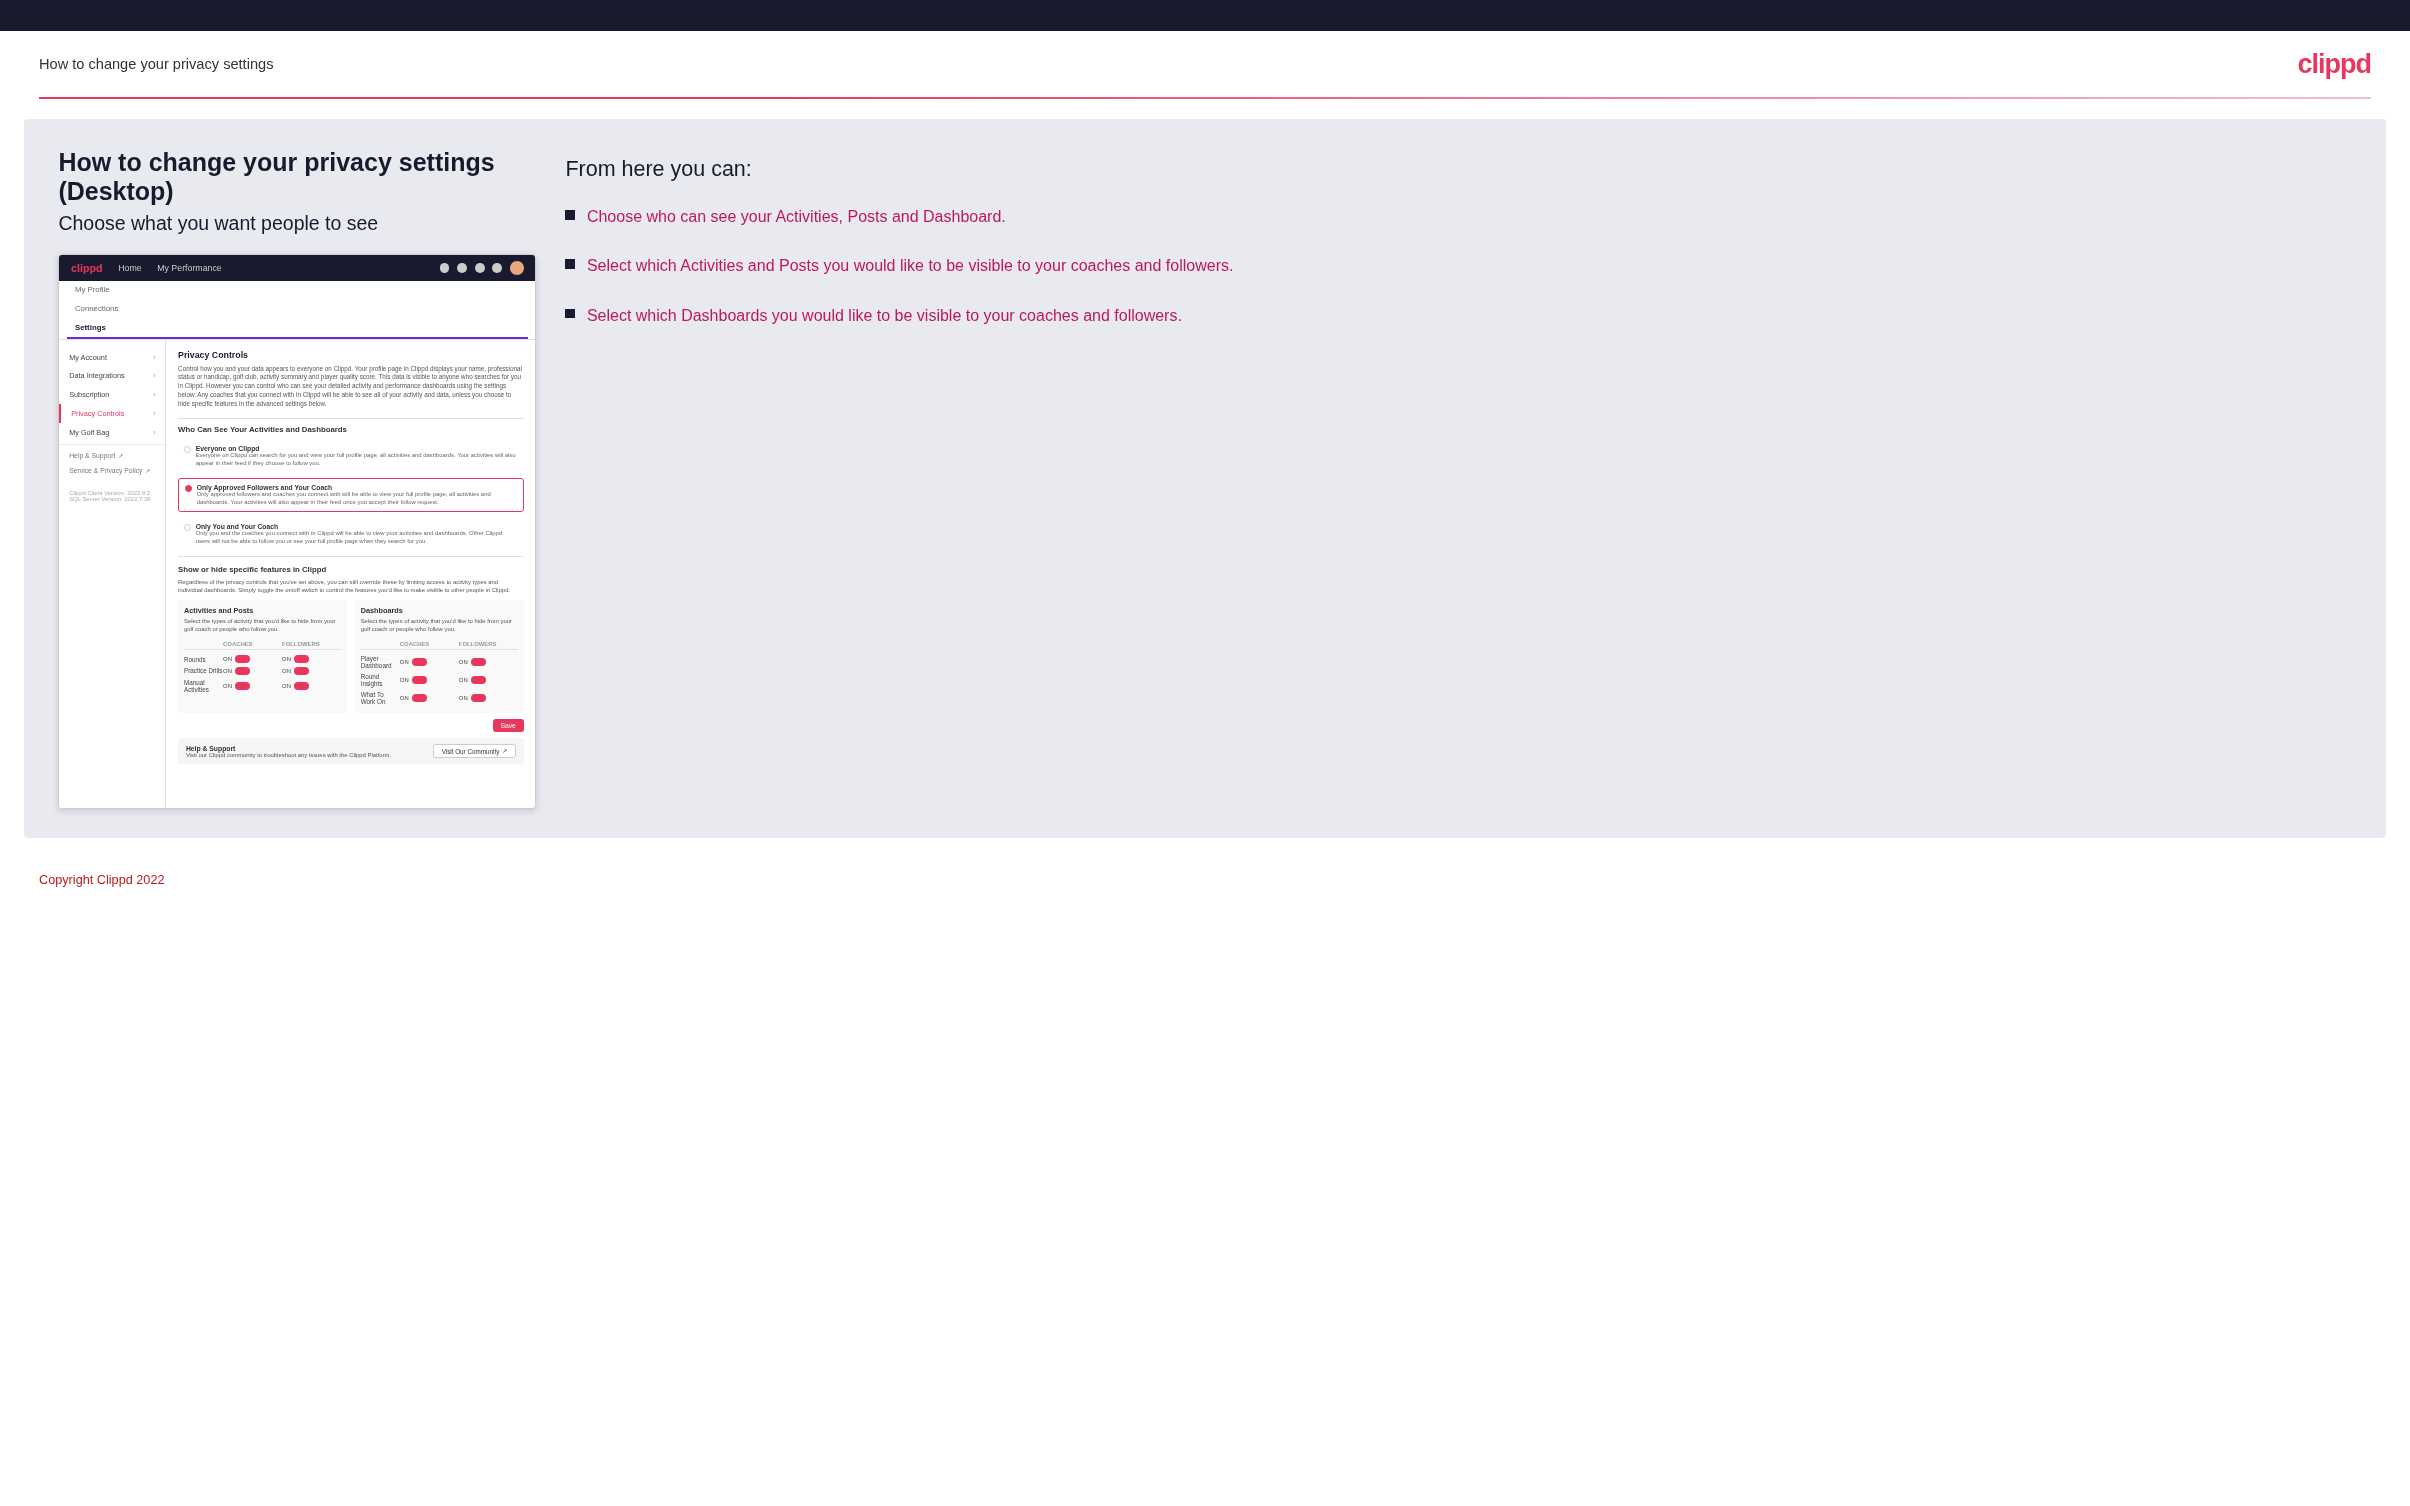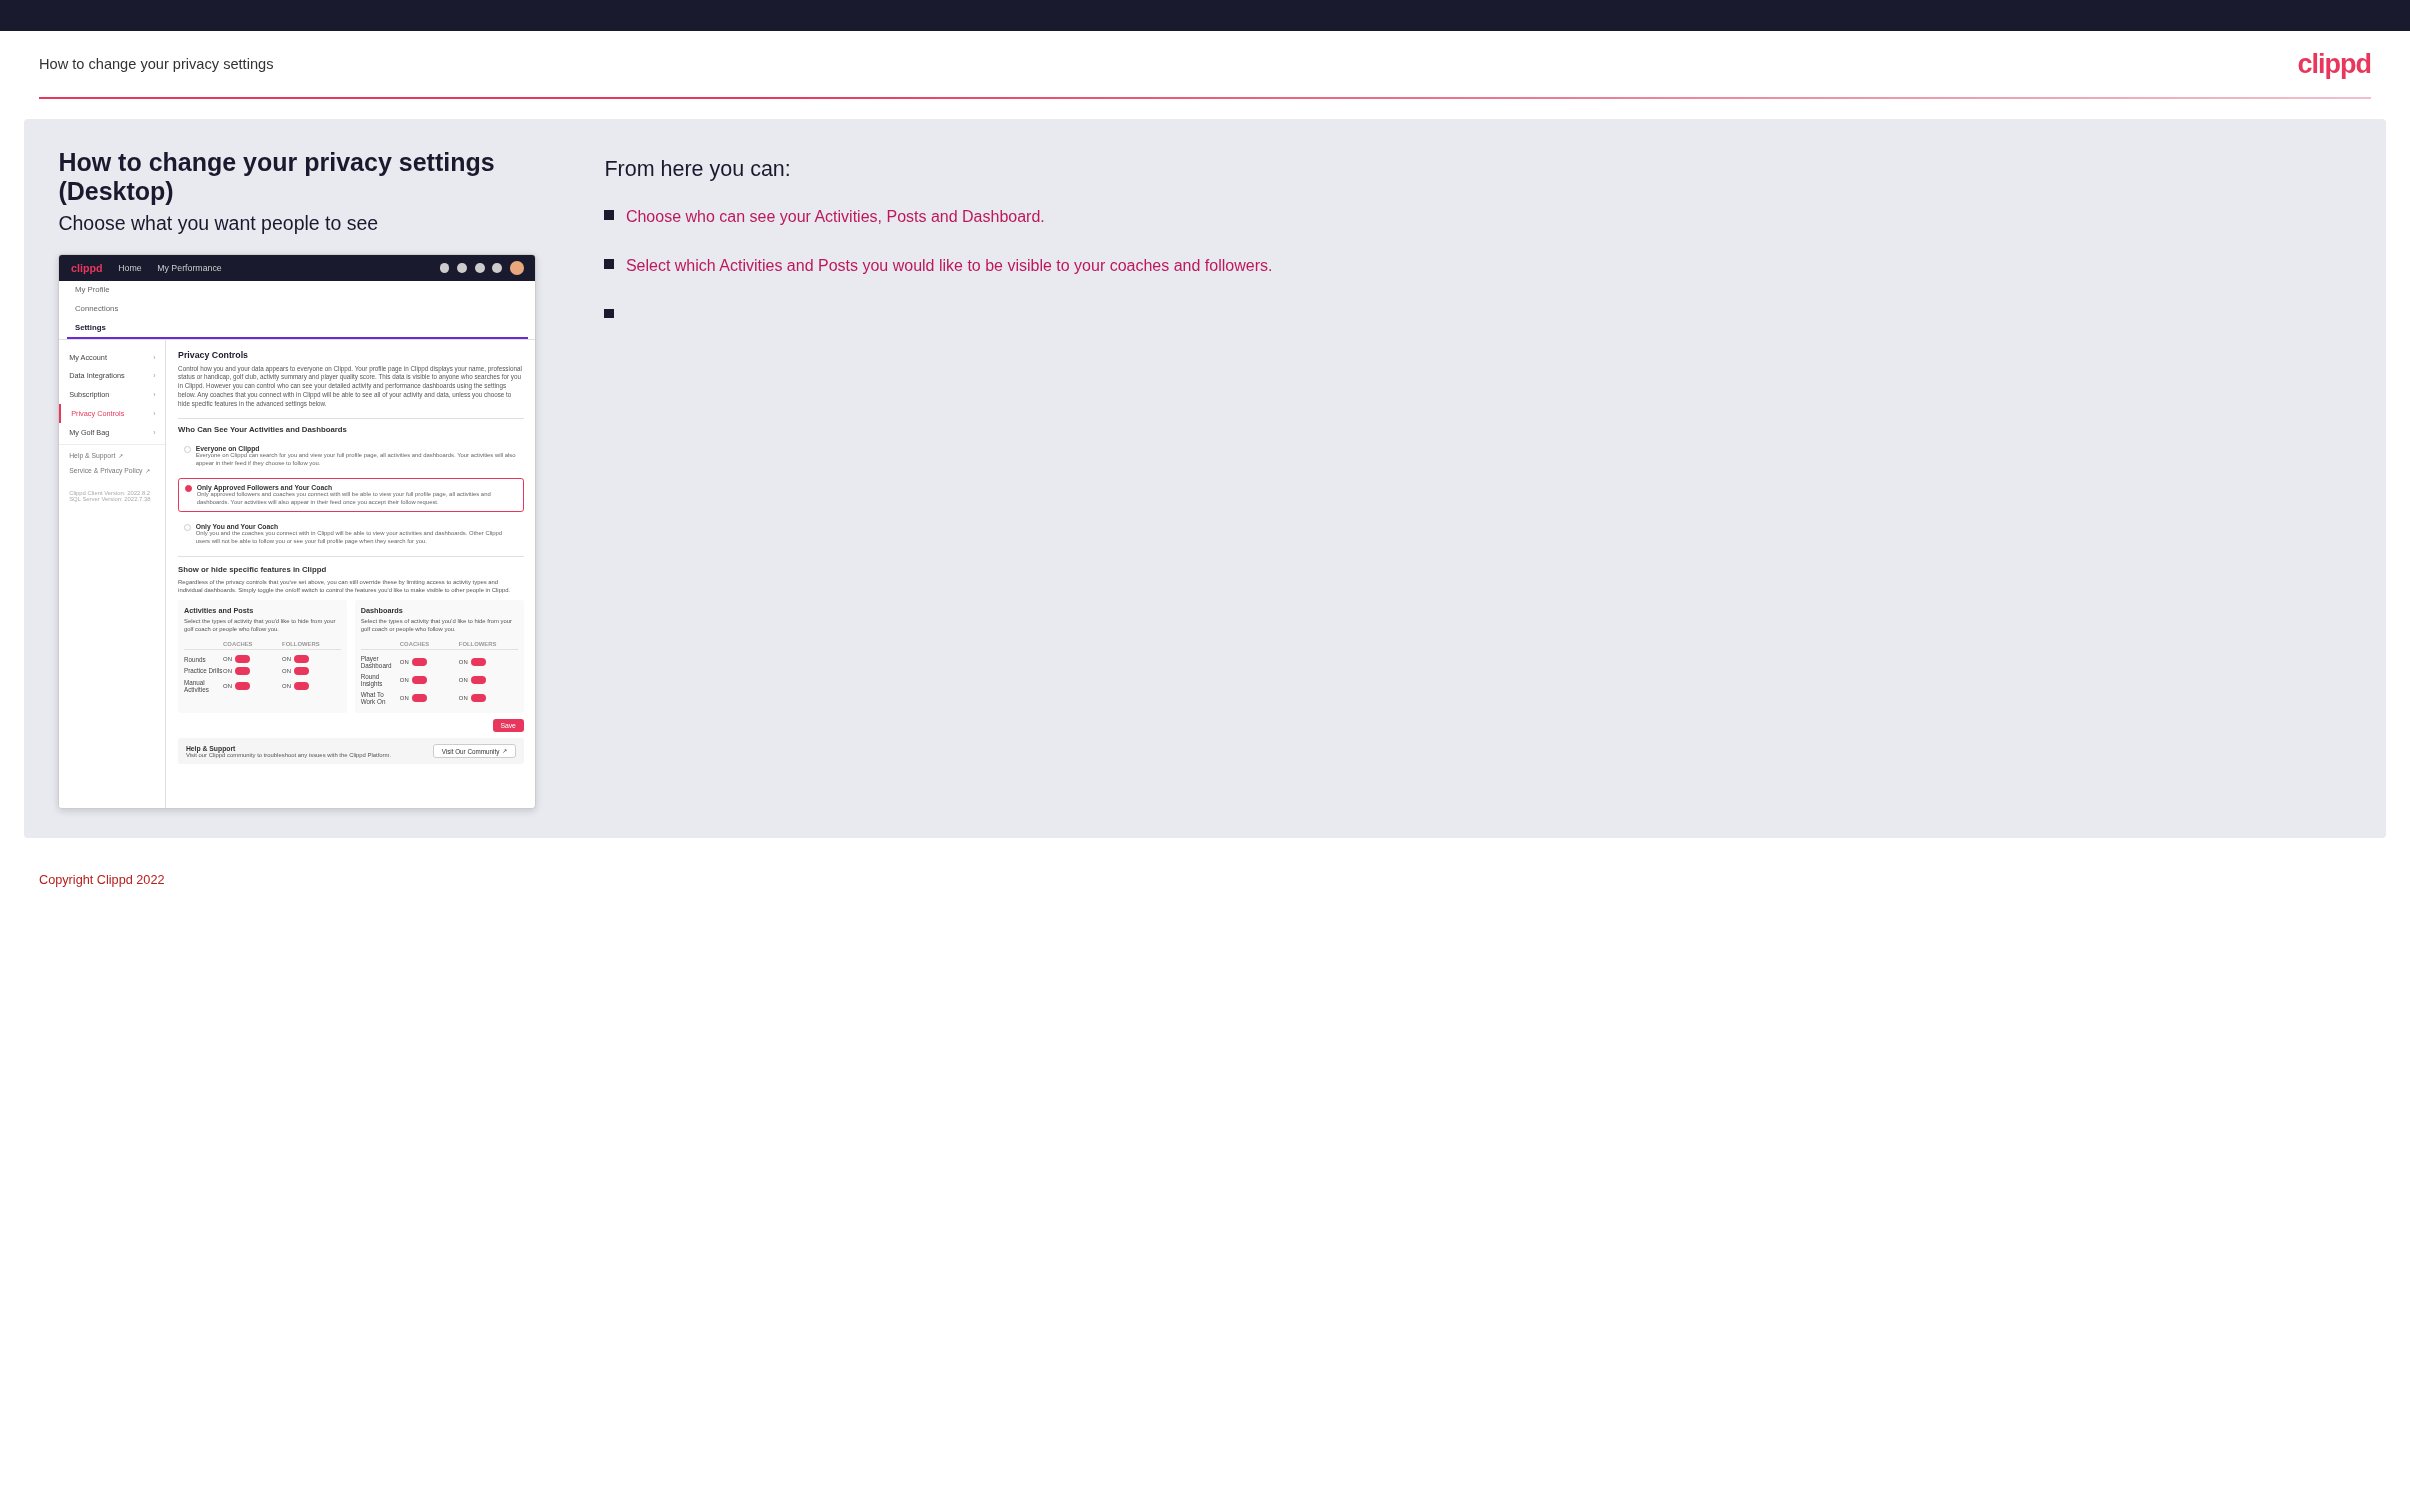--- a/index.html
+++ b/index.html
@@ -37,21 +37,20 @@
       background: linear-gradient(to right, #e8365d 30%, #f0c0cc 100%);
       margin: 0 39px;
     }
 
     .main-content {
       background: #e8eaf0;
       margin: 19.5px 24.4px;
       padding: 29px 34px;
       border-radius: 3.9px;
       display: flex;
-      gap: 39px;
       align-items: flex-start;
     }
 
     .left-section {
       flex: 0 0 auto;
       max-width: 507px;
     }
 
     .page-heading {
       font-size: 25px;
@@ -676,20 +675,21 @@
       <li class="bullet-item">
         <div class="bullet-square"></div>
         <span class="bullet-text">Choose who can see your Activities, Posts and Dashboard.</span>
       </li>
       <li class="bullet-item">
         <div class="bullet-square"></div>
         <span class="bullet-text">Select which Activities and Posts you would like to be visible to your coaches and followers.</span>
       </li>
       <li class="bullet-item">
         <div class="bullet-square"></div>
+        <span class="bullet-text">Select which Dashboards you would like to be visible to your coaches and followers.</span>
       </li>
     </ul>
   </div>
 
 </div>
 
 <div class="footer">
   <span>Copyright Clippd 2022</span>
 </div>
 

